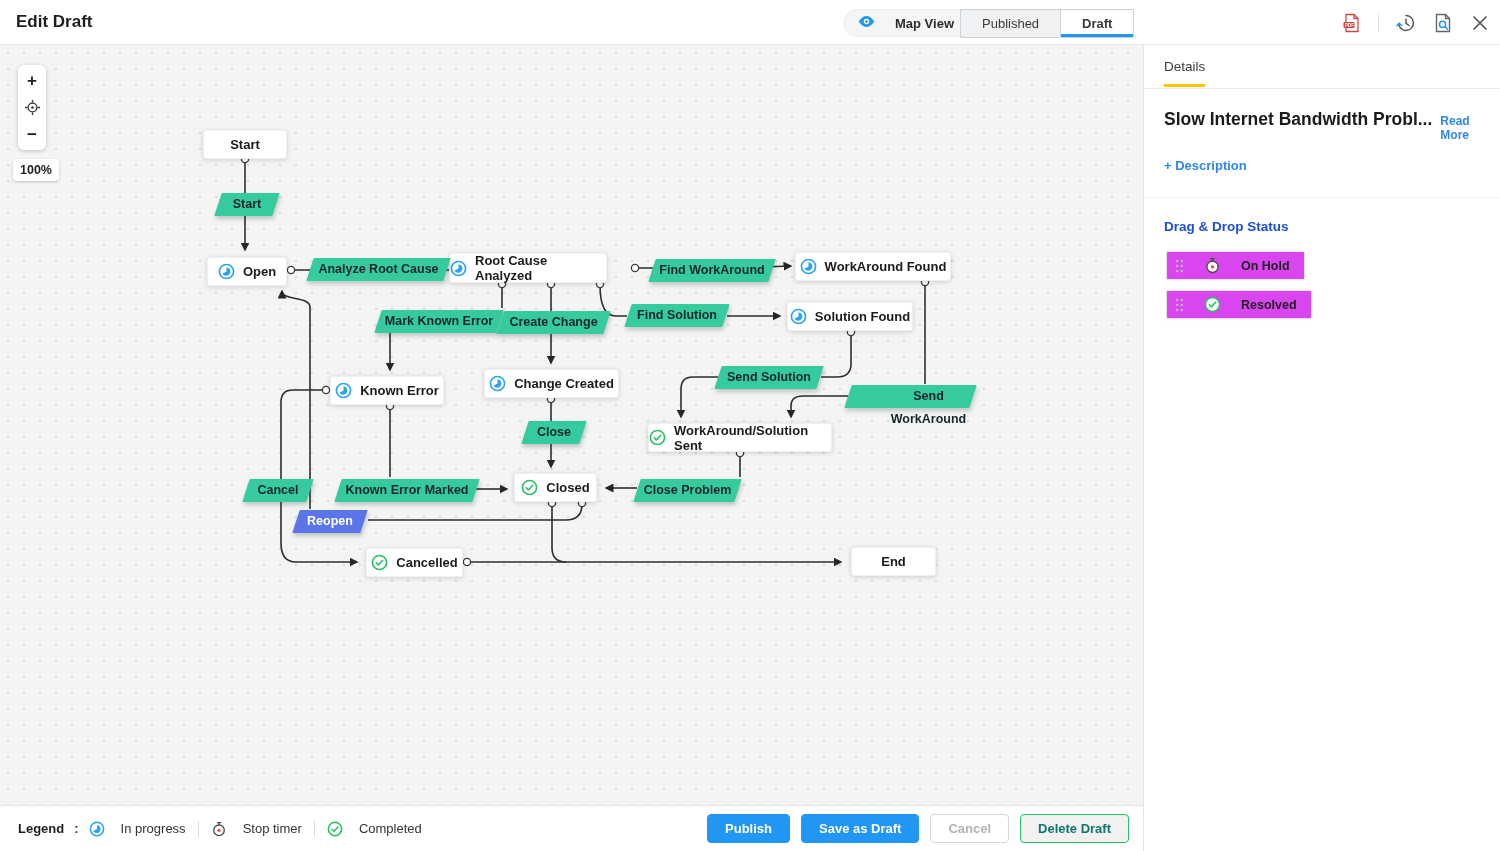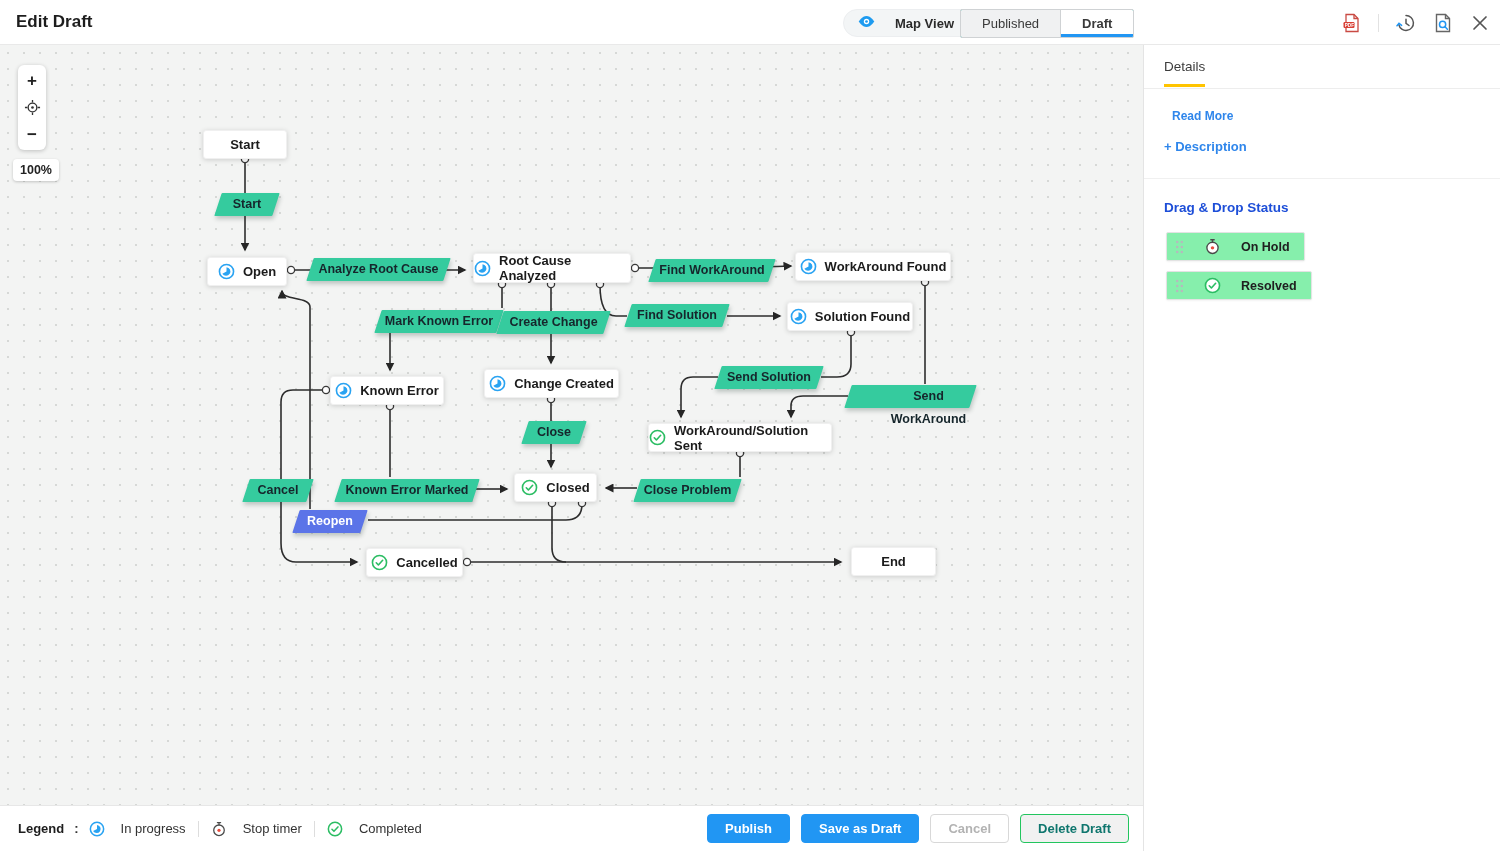--- a/index.html
+++ b/index.html
@@ -70,21 +70,21 @@
   .tabrow { height:44px; border-bottom:1px solid #ededed; }
   .tab-details { display:inline-block; margin:14px 0 0 20px; padding-bottom:10px; font-size:13.5px;
     color:#3c3c3c; border-bottom:3px solid var(--yellow); cursor:pointer; }
   .ptitle-row { display:flex; align-items:baseline; justify-content:space-between; margin:20px 16px 0 20px; }
   .ptitle { font-size:17.5px; font-weight:700; color:#1b1b1b; white-space:nowrap; }
   .read-more { font-size:12px; font-weight:600; color:var(--link); cursor:pointer; margin-left:8px; }
   .desc-link { margin:16px 0 0 20px; font-size:13px; font-weight:600; color:var(--link); cursor:pointer; }
   .psep { height:1px; background:#f0f0f0; margin-top:24px; }
   .section-title { margin:21px 0 16px 20px; font-size:13.5px; font-weight:700; color:#1d4ed8; }
   .status-list { margin:17px 0 0 22px; display:flex; flex-direction:column; gap:10px; align-items:flex-start; }
-  .status-chip { display:flex; align-items:center; gap:20px; background:#86efac; border:1px solid #e3e3e3;
+  .status-chip { display:flex; align-items:center; gap:20px; background:#d946ef; border:1px solid #e3e3e3;
     border-radius:2px; padding:5px 14px 5px 8px; font-size:12.5px; font-weight:700; color:#202020;
     box-shadow:0 1px 2px rgba(0,0,0,.05); cursor:grab; }
   .drag-dots { display:flex; }
 </style>
 </head>
 <body>
 
 <div class="header">
   <div class="app-title">Edit Draft</div>
 
@@ -193,21 +193,21 @@
       </div>
       <div class="node" style="left: 207px; top: 212px; width: 80px; height: 29px;">
         <span class="nicon">
           <svg width="17" height="17" viewBox="0 0 20 20">
             <circle cx="10" cy="10" r="8.3" fill="#fff" stroke="#29a3f2" stroke-width="1.9"></circle>
             <path d="M10 10 V4.9 A5.1 5.1 0 1 1 5.1 12.6 Z" fill="#29a3f2"></path>
           </svg>
         </span>
         <span>Open</span>
       </div>
-      <div class="node" style="left: 473px; top: 208px; width: 158px; height: 30px;">
+      <div class="node" style="left: 449px; top: 208px; width: 158px; height: 30px;">
         <span class="nicon">
           <svg width="17" height="17" viewBox="0 0 20 20">
             <circle cx="10" cy="10" r="8.3" fill="#fff" stroke="#29a3f2" stroke-width="1.9"></circle>
             <path d="M10 10 V4.9 A5.1 5.1 0 1 1 5.1 12.6 Z" fill="#29a3f2"></path>
           </svg>
         </span>
         <span>Root Cause Analyzed</span>
       </div>
       <div class="node" style="left: 795px; top: 207px; width: 156px; height: 29px;">
         <span class="nicon">
@@ -388,20 +388,21 @@
       <div class="btn disabled">Cancel</div>
       <div class="btn secondary">Delete Draft</div>
     </div>
 </div>
 
 <div class="rpanel">
   <div class="tabrow">
     <span class="tab-details">Details</span>
   </div>
   <div class="ptitle-row">
+    <span class="ptitle">Slow Internet Bandwidth Probl...</span>
     <span class="read-more">Read More</span>
   </div>
   <div class="desc-link">+ Description</div>
   <div class="psep"></div>
   <div class="section-title">Drag &amp; Drop Status</div>
   <div class="status-list" id="status-list">
       <div class="status-chip">
         <span class="drag-dots">
       <svg width="9" height="14" viewBox="0 0 9 14">
             <circle cx="2.2" cy="2" r="1.25" fill="#b6b9bd"></circle>

